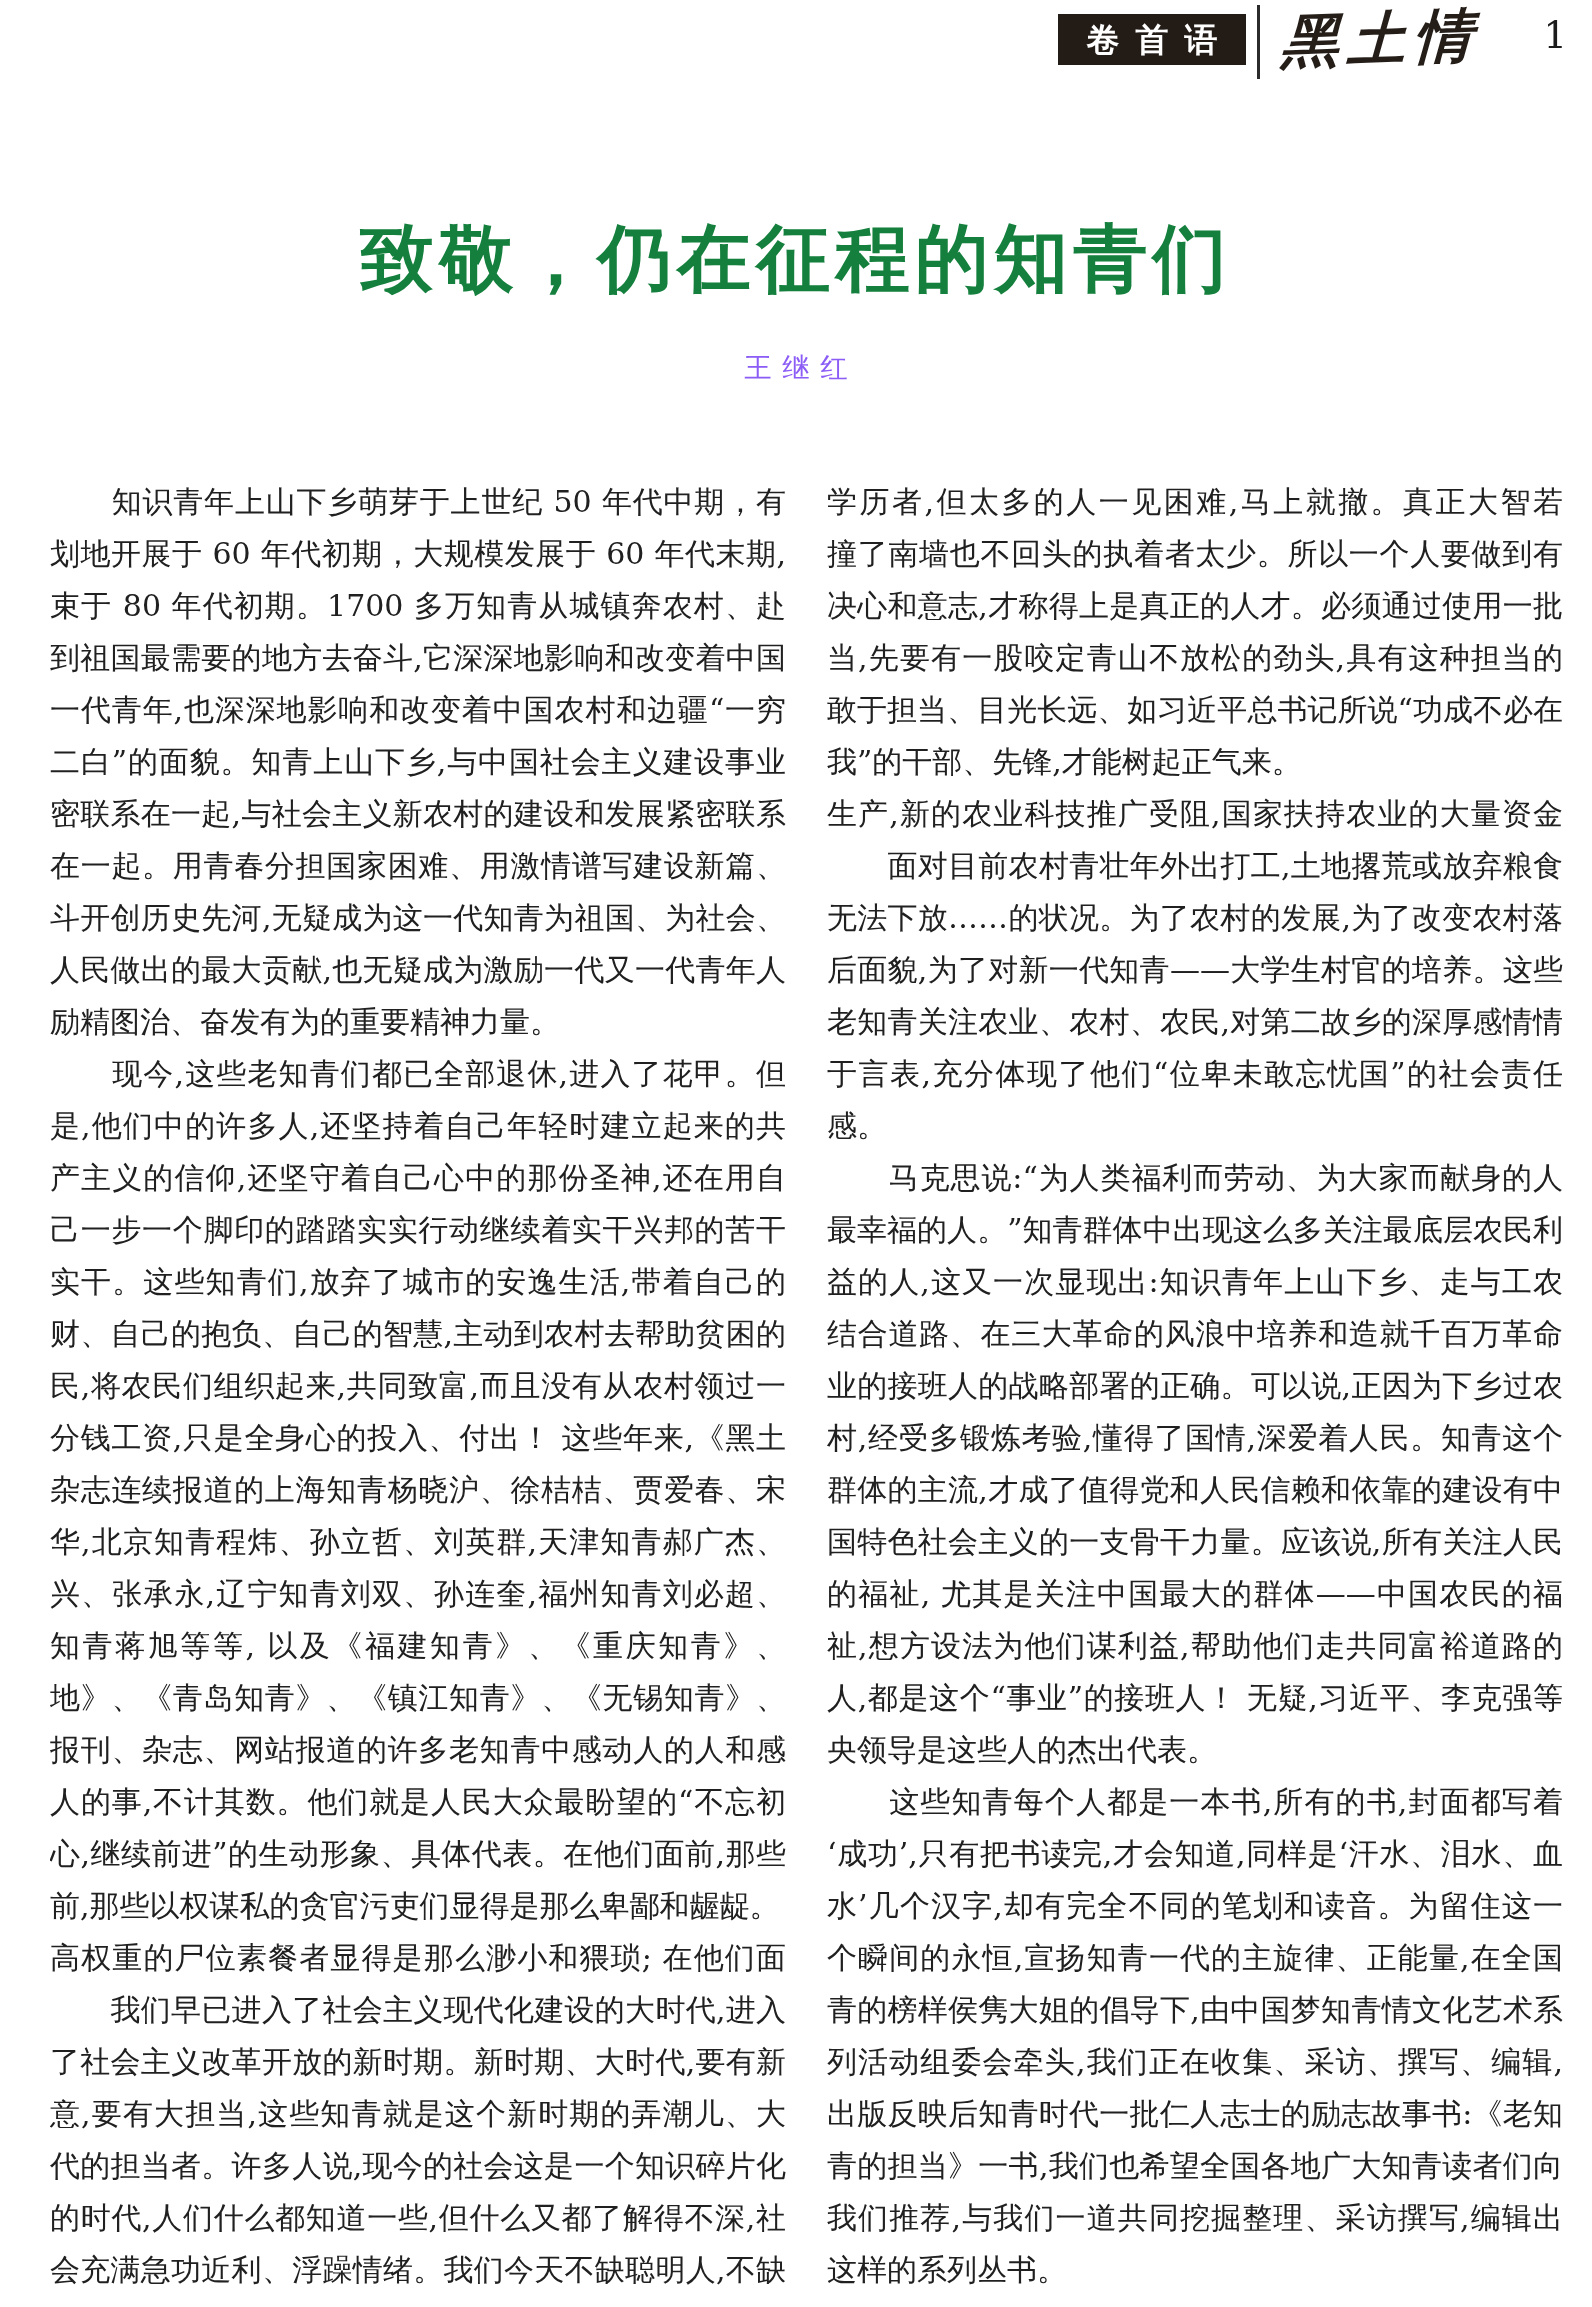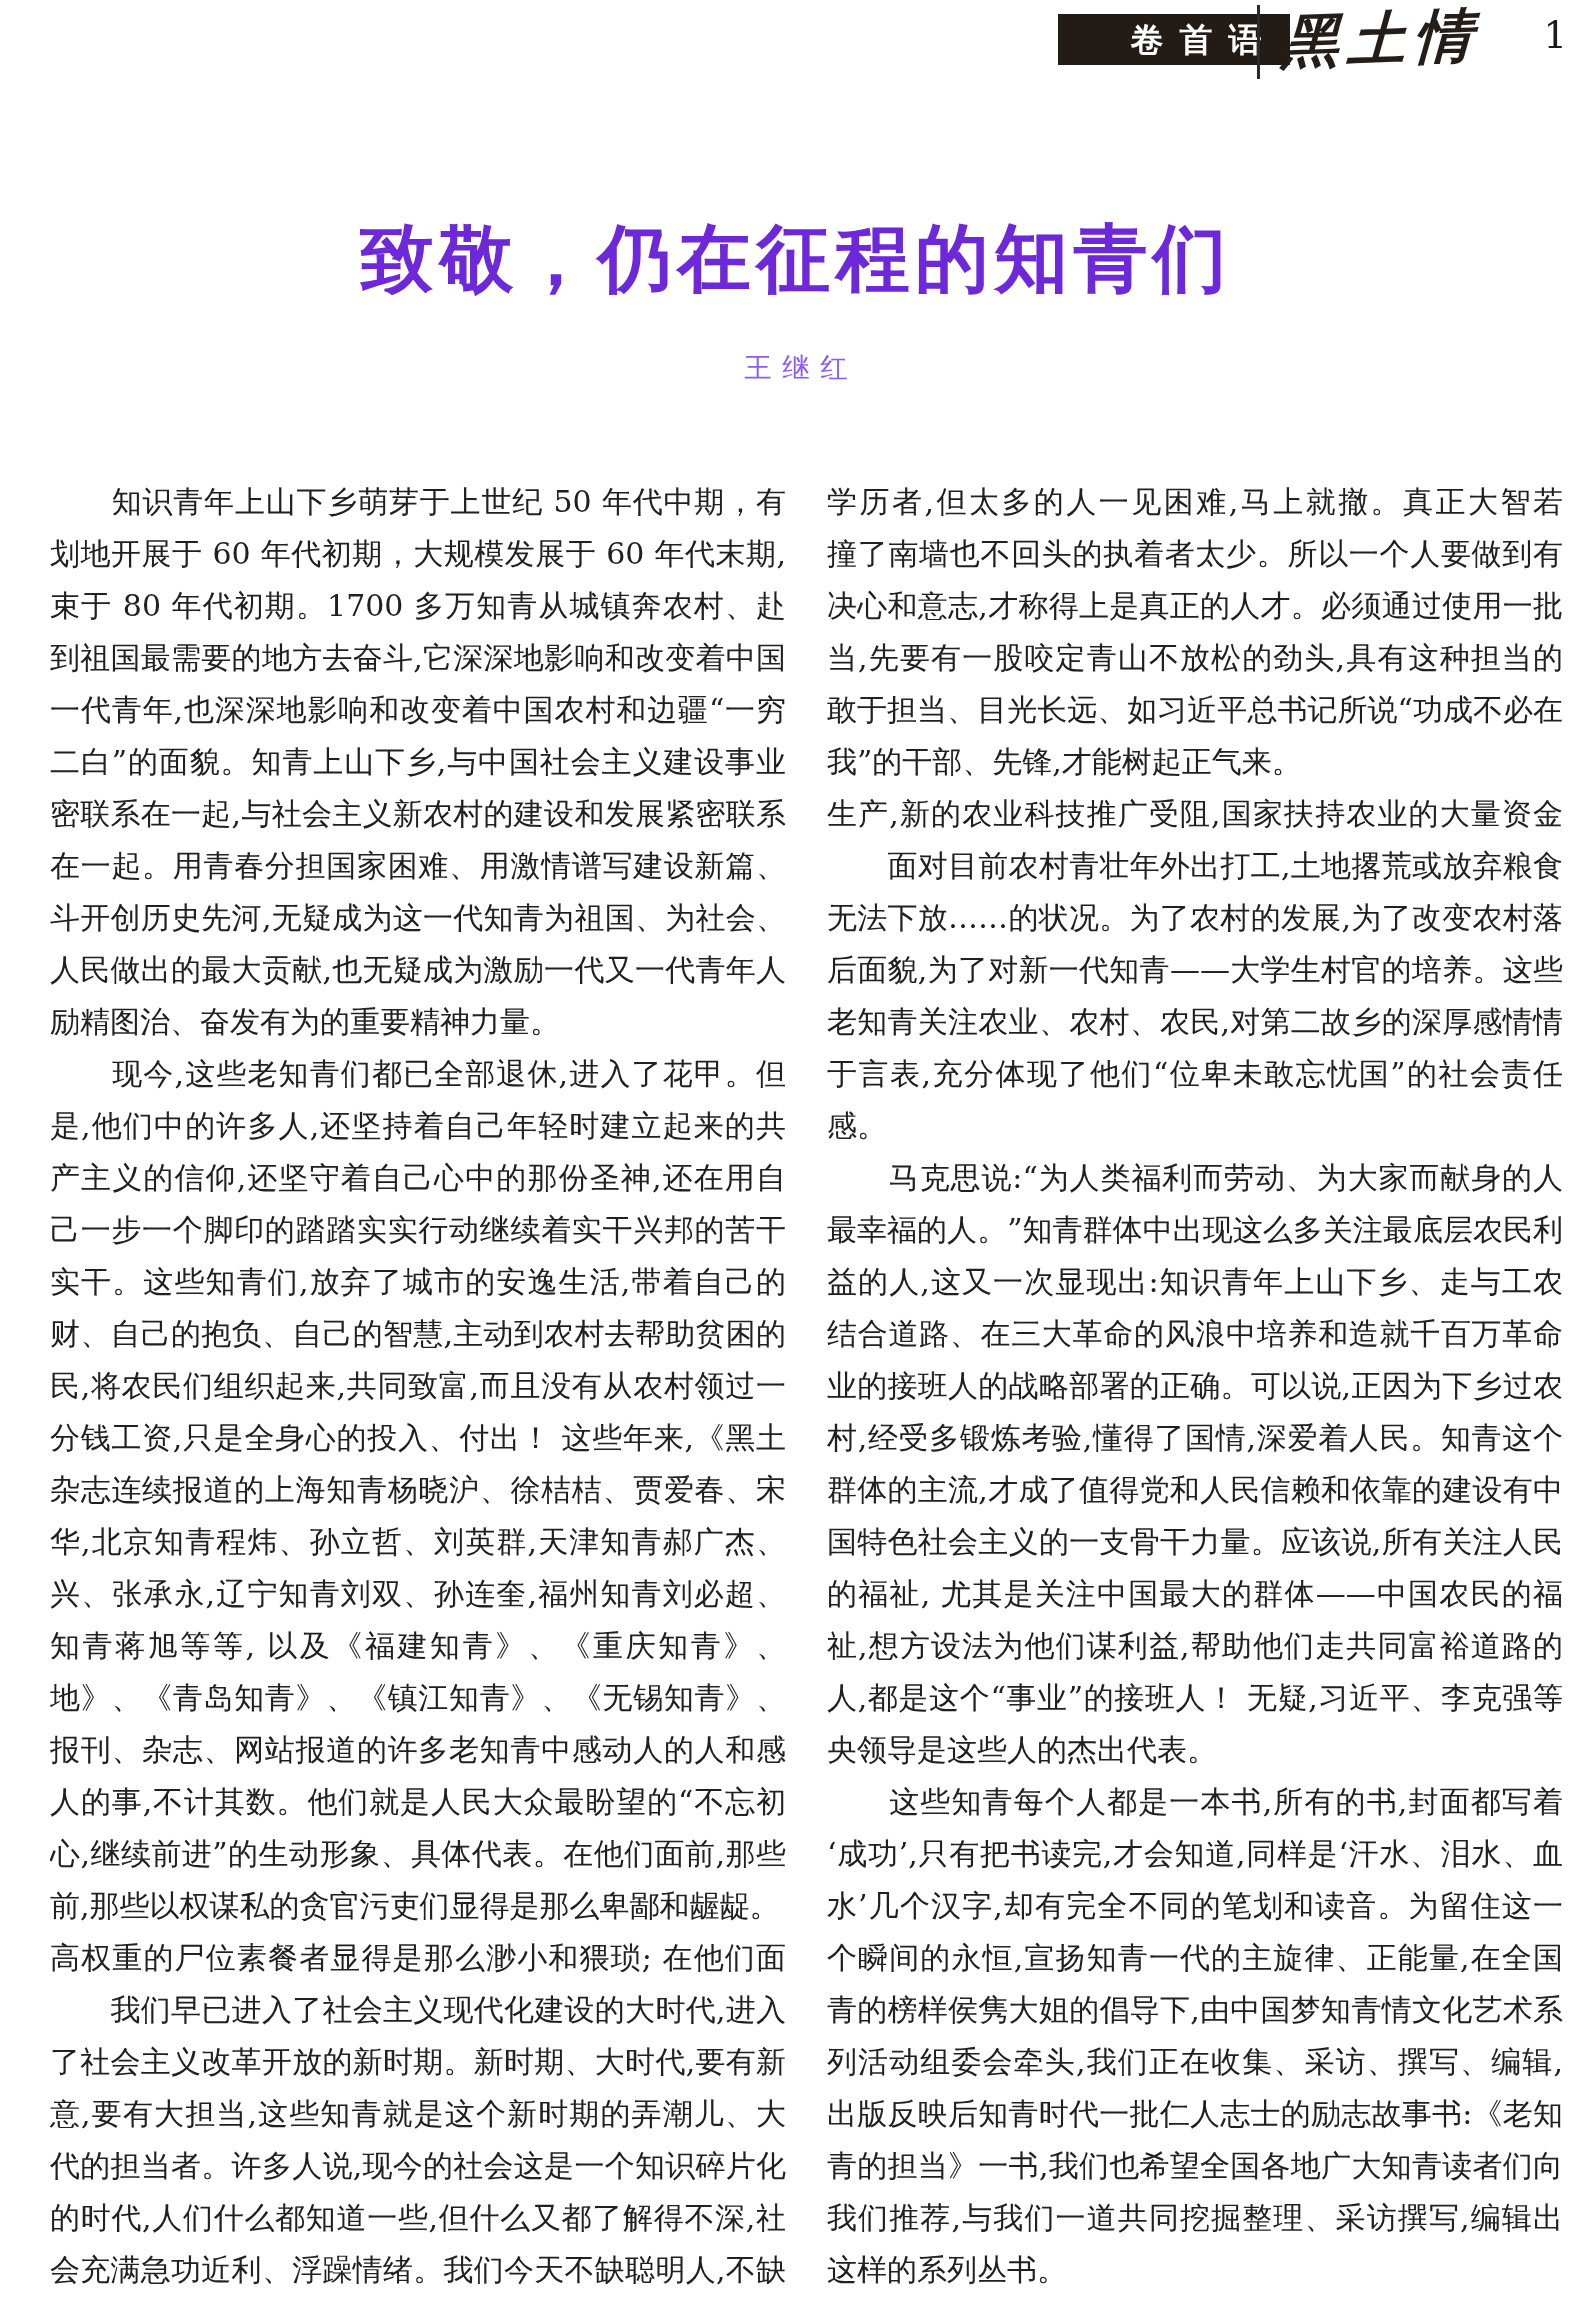--- a/index.html
+++ b/index.html
@@ -4,21 +4,21 @@
 <style>
   html,body{margin:0;padding:0;background:#e8e8e8;}
   .page{
     position:relative;width:1592px;height:2307px;background:#ffffff;
     overflow:hidden;margin:0 auto;color:#1c1c1c;
     font-family:"DejaVu Serif","Liberation Serif",serif;
   }
   
   .section-box{
     position:absolute;left:1058px;top:14px;width:188px;height:51px;
-    background:#221b16;display:flex;align-items:center;justify-content:center;padding-left:44px;
+    background:#221b16;display:flex;align-items:center;justify-content:center;
   }
   .section-box span{
     color:#ffffff;font-family:"DejaVu Sans","Liberation Sans",sans-serif;
     font-weight:bold;font-size:33px;letter-spacing:16px;text-indent:16px;
     line-height:1;white-space:nowrap;
   }
   .header-divider{
     position:absolute;left:1257px;top:5.3px;width:2.7px;height:74px;background:#2b2b2b;
   }
   .logo{
@@ -27,21 +27,21 @@
     letter-spacing:8.8px;color:#241d18;line-height:88px;white-space:nowrap;
     transform:rotate(-2deg) skewX(-4deg);transform-origin:left center;
   }
   .page-number{
     position:absolute;right:25px;top:14px;font-size:37px;line-height:1.2;color:#1c1c1c;
   }
   
   .title{
     position:absolute;left:0;top:216px;width:100%;margin:0;
     text-align:center;font-size:74px;font-weight:bold;letter-spacing:5.3px;
-    color:#6d28d9;line-height:1.15;white-space:nowrap;
+    color:#15803d;line-height:1.15;white-space:nowrap;
   }
   .author{
     position:absolute;left:0;top:350px;width:100%;
     text-align:center;font-size:27.4px;letter-spacing:10.6px;text-indent:10.6px;color:#8b5cf6;
   }
   
   .columns{
     position:absolute;left:50px;top:476px;width:1513px;height:1831px;
     display:flex;gap:41px;overflow:hidden;
   }

